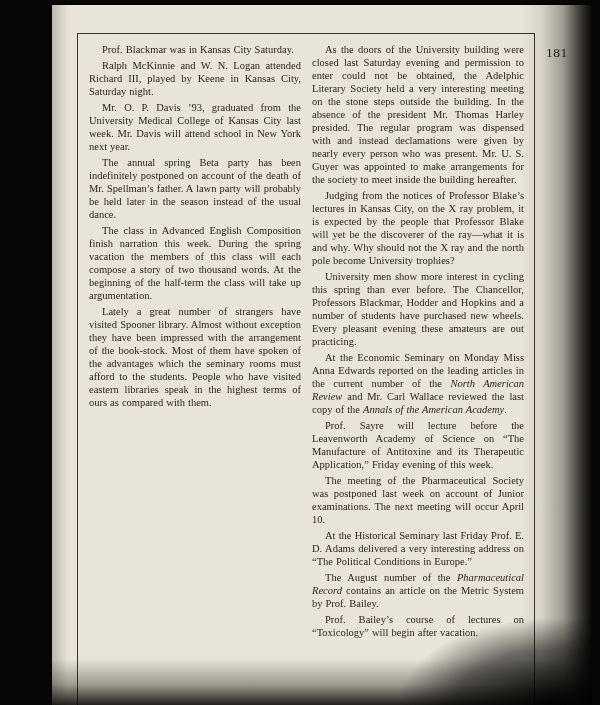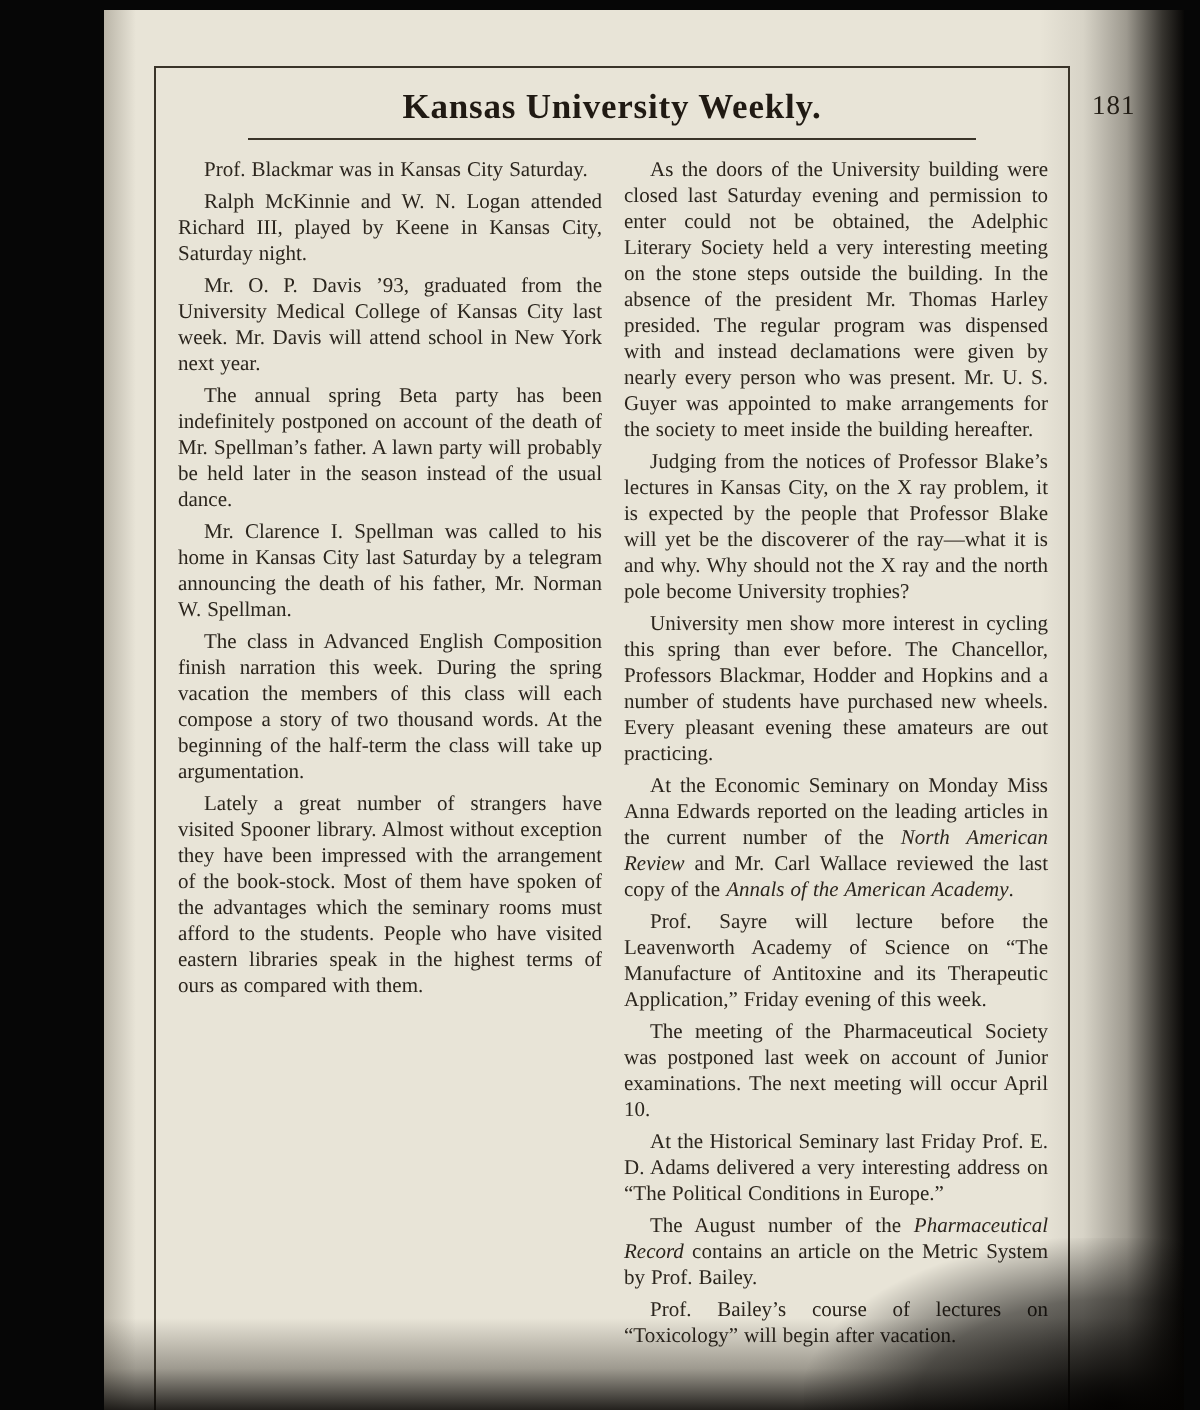--- a/index.html
+++ b/index.html
@@ -68,32 +68,27 @@
   }
   .para i { font-style:italic; }
 </style>
 </head>
 <body>
 
 <div class="scan">
   <div class="page">
 
     <div class="frame">
-      <div class="masthead">
-        <h1 class="title">Kansas University Weekly.</h1>
-        <div class="title-rule"></div>
-      </div>
 
       <div class="columns">
         <div class="col" id="col-left">
             <p class="para"><span>Prof. Blackmar was in Kansas City Saturday.</span></p>
             <p class="para"><span>Ralph McKinnie and W. N. Logan attended Richard III, played by Keene in Kansas City, Saturday night.</span></p>
             <p class="para"><span>Mr. O. P. Davis ’93, graduated from the University Medical College of Kansas City last week. Mr. Davis will attend school in New York next year.</span></p>
             <p class="para"><span>The annual spring Beta party has been indefinitely postponed on account of the death of Mr. Spellman’s father. A lawn party will probably be held later in the season instead of the usual dance.</span></p>
-            <p class="para"><span>Mr. Clarence I. Spellman was called to his home in Kansas City last Saturday by a telegram announcing the death of his father, Mr. Norman W. Spellman.</span></p>
             <p class="para"><span>The class in Advanced English Composition finish narration this week. During the spring vacation the members of this class will each compose a story of two thousand words. At the beginning of the half-term the class will take up argumentation.</span></p>
             <p class="para"><span>Lately a great number of strangers have visited Spooner library. Almost without exception they have been impressed with the arrangement of the book-stock. Most of them have spoken of the advantages which the seminary rooms must afford to the students. People who have visited eastern libraries speak in the highest terms of ours as compared with them.</span></p>
           </div>
         <div class="col" id="col-right">
             <p class="para"><span>As the doors of the University building were closed last Saturday evening and permission to enter could not be obtained, the Adelphic Literary Society held a very interesting meeting on the stone steps outside the building. In the absence of the president Mr. Thomas Harley presided. The regular program was dispensed with and instead declamations were given by nearly every person who was present. Mr. U. S. Guyer was appointed to make arrangements for the society to meet inside the building hereafter.</span></p>
             <p class="para"><span>Judging from the notices of Professor Blake’s lectures in Kansas City, on the X ray problem, it is expected by the people that Professor Blake will yet be the discoverer of the ray—what it is and why. Why should not the X ray and the north pole become University trophies?</span></p>
             <p class="para"><span>University men show more interest in cycling this spring than ever before. The Chancellor, Professors Blackmar, Hodder and Hopkins and a number of students have purchased new wheels. Every pleasant evening these amateurs are out practicing.</span></p>
             <p class="para"><span>At the Economic Seminary on Monday Miss Anna Edwards reported on the leading articles in the current number of the </span><i>North American Review</i><span> and Mr. Carl Wallace reviewed the last copy of the </span><i>Annals of the American Academy</i><span>.</span></p>
             <p class="para"><span>Prof. Sayre will lecture before the Leavenworth Academy of Science on “The Manufacture of Antitoxine and its Therapeutic Application,” Friday evening of this week.</span></p>
             <p class="para"><span>The meeting of the Pharmaceutical Society was postponed last week on account of Junior examinations. The next meeting will occur April 10.</span></p>

